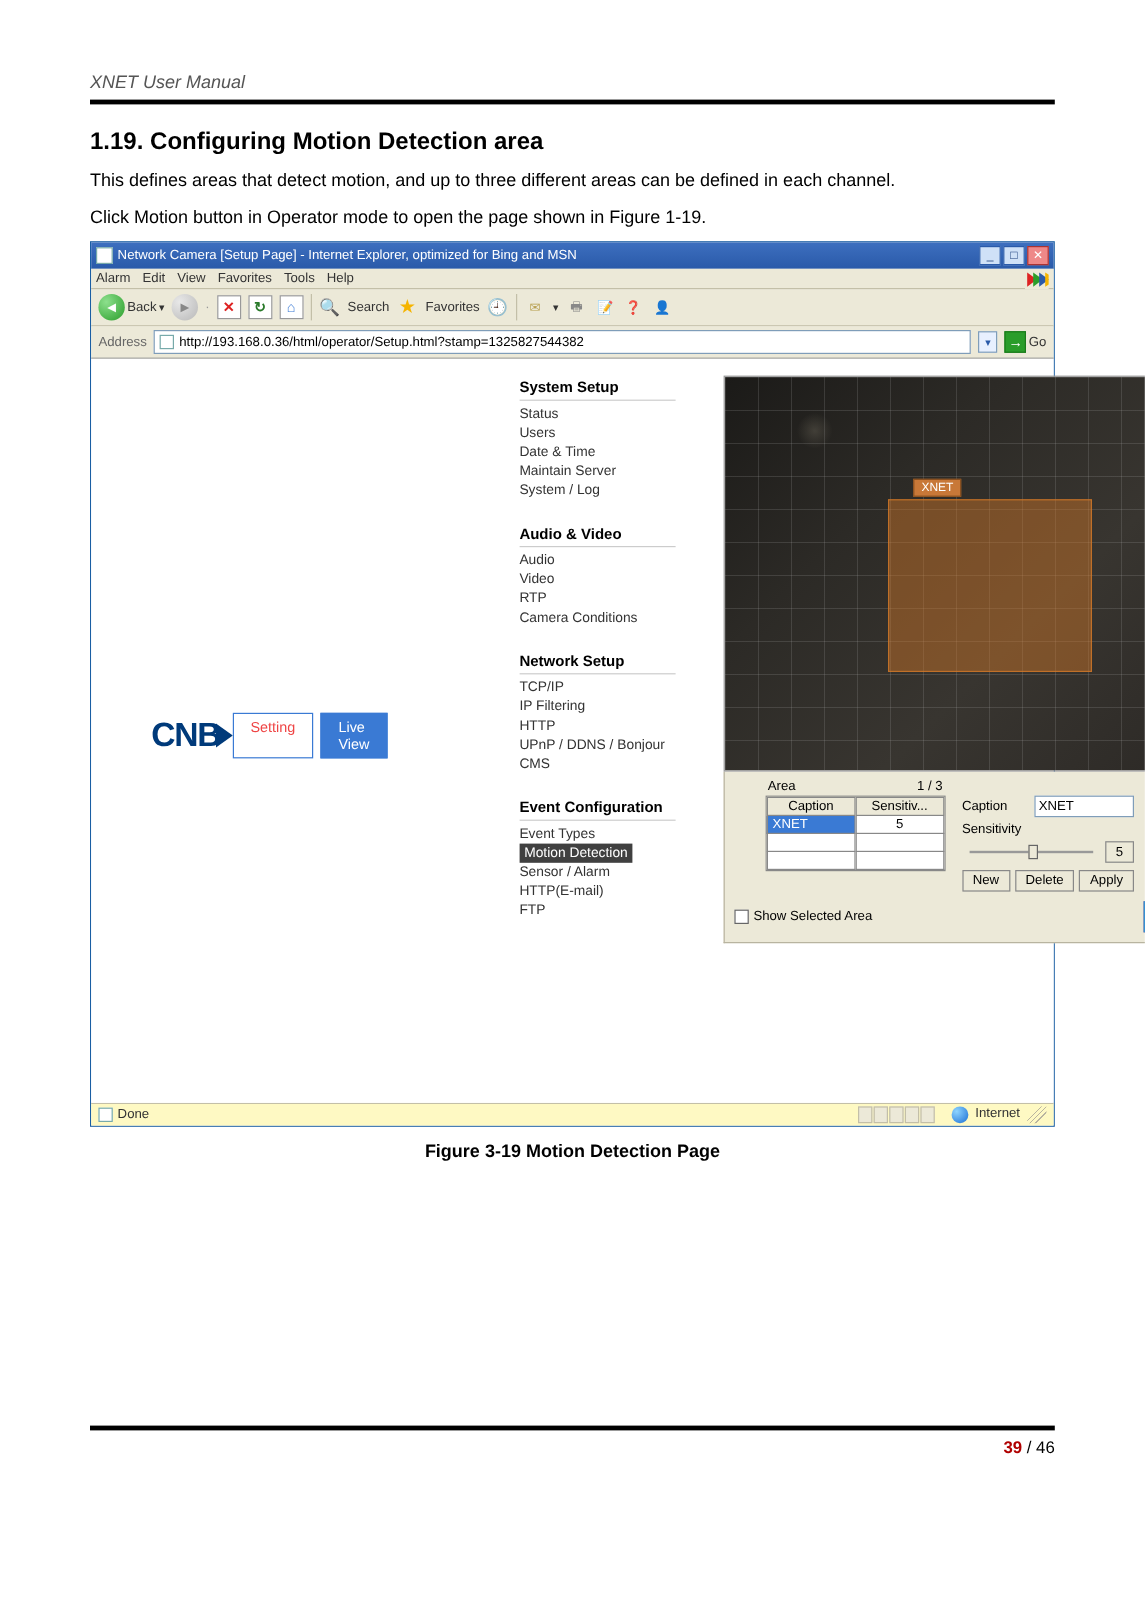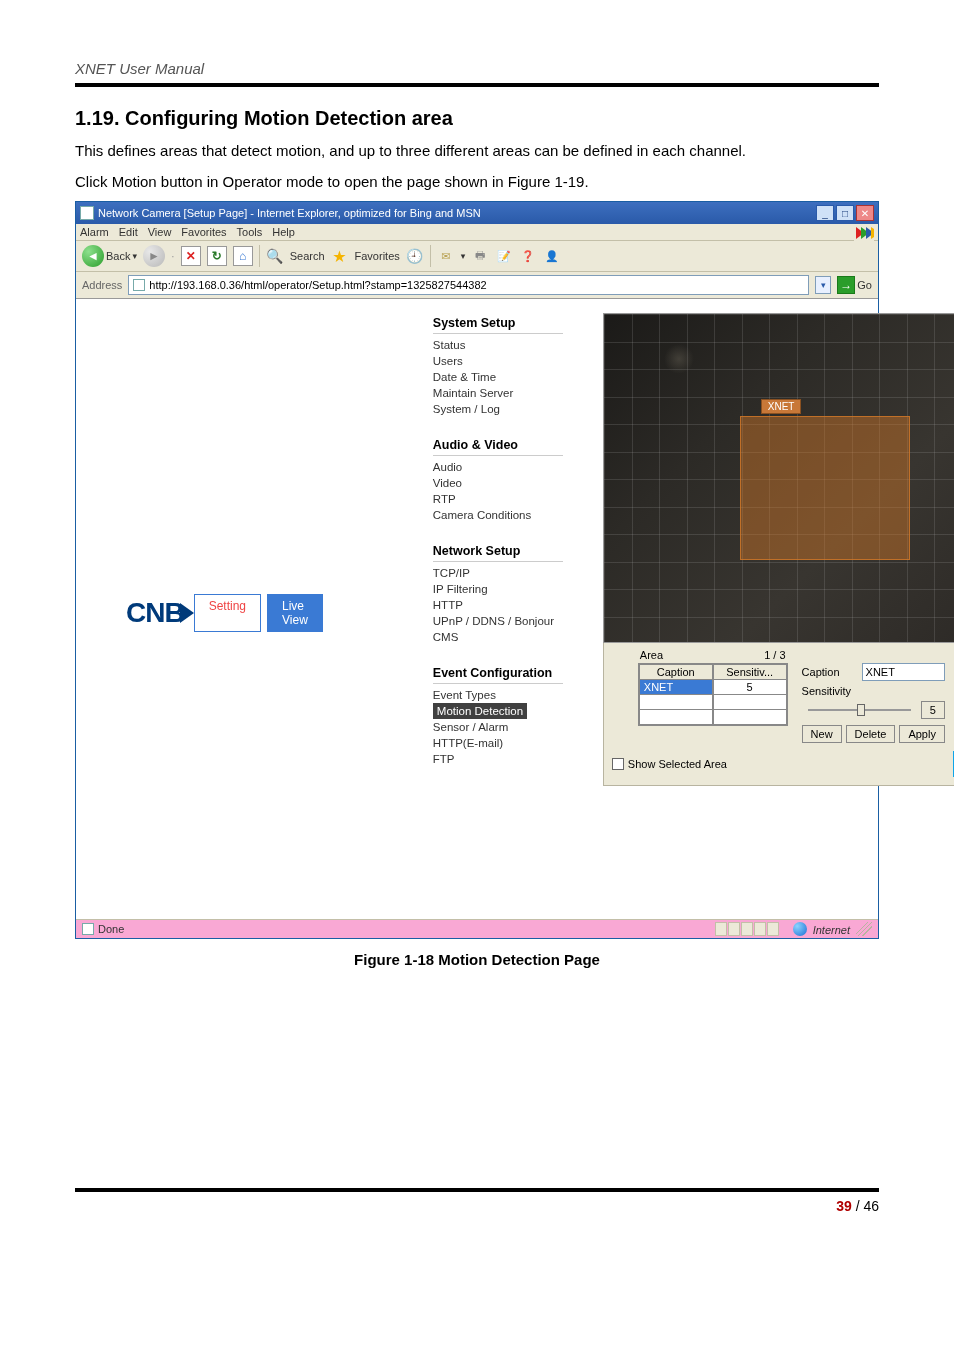--- a/index.html
+++ b/index.html
@@ -268,25 +268,25 @@
   .cbox {
     width:12px; height:12px; border:1px solid #666; background:#fff;
     display:inline-block;
   }
   .save-btn {
     border:4px solid #0ea5e9; background:#be185d; padding:3px 24px;
     font-size:11px; cursor:pointer;
   }
 
   .ie-status {
-    background:#f9a8d4; border-top:1px solid #c3bfa8;
+    background:#fef9c3; border-top:1px solid #c3bfa8;
     padding:2px 6px; display:flex; justify-content:space-between;
     align-items:center; font-size:11px; color:#333;
   }
-  .st-right { display:flex; align-items:flex-end; gap:6px;font-style:italic; }
+  .st-right { display:flex; align-items:flex-start; gap:6px; }
   .st-seg { display:flex; gap:1px; margin-right:8px; }
   .st-seg span {
     width:12px; height:14px; border:1px solid #c3bfa8; display:inline-block;
     background: #ece9d8;
   }
   .globe {
     width:14px; height:14px; border-radius:50%;
     background: radial-gradient(circle at 30% 30%,#8dd4ff,#1a6ed4);
     display:inline-block;
   }
@@ -537,19 +537,19 @@
             <span></span>
             <span></span>
           </span>
         <span class="globe"></span>
         <span>Internet</span>
         <span class="st-grip"></span>
       </span>
     </div>
   </div>
 
-  <div class="fig-caption">Figure 1-18 Motion Detection Page</div>
+  <div class="fig-caption">Figure 3-19 Motion Detection Page</div>
 
   <hr class="footer-hr">
   <div class="page-num">
     <b>39</b><span> / </span><span>46</span>
   </div>
 </div>
 
 </body></html>

